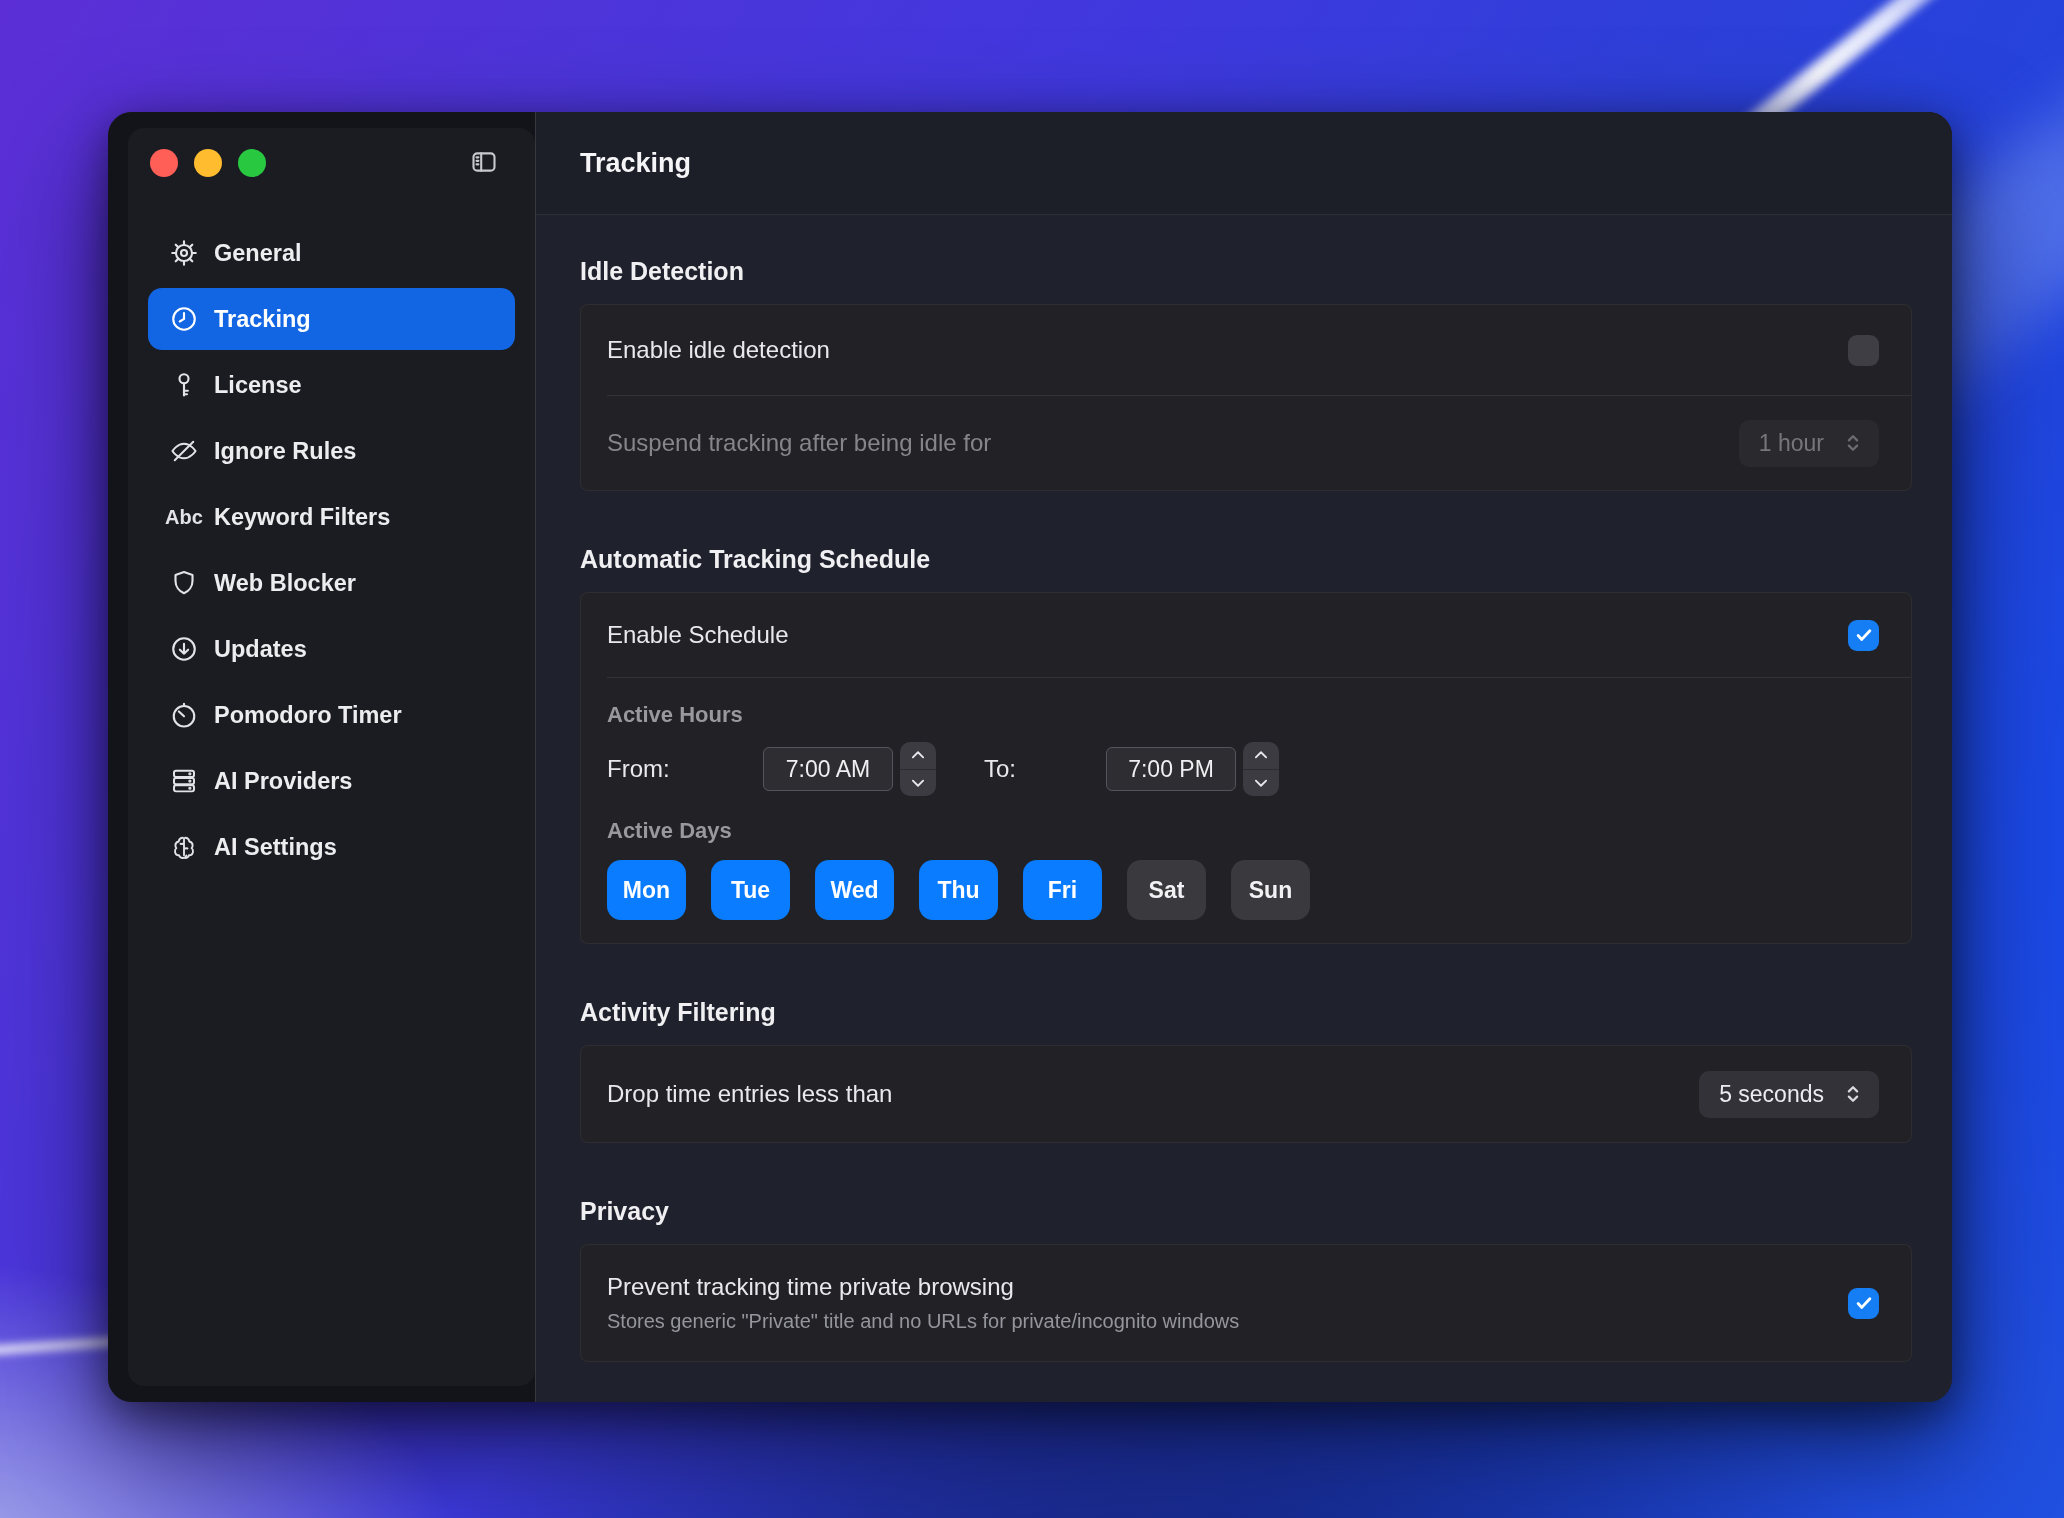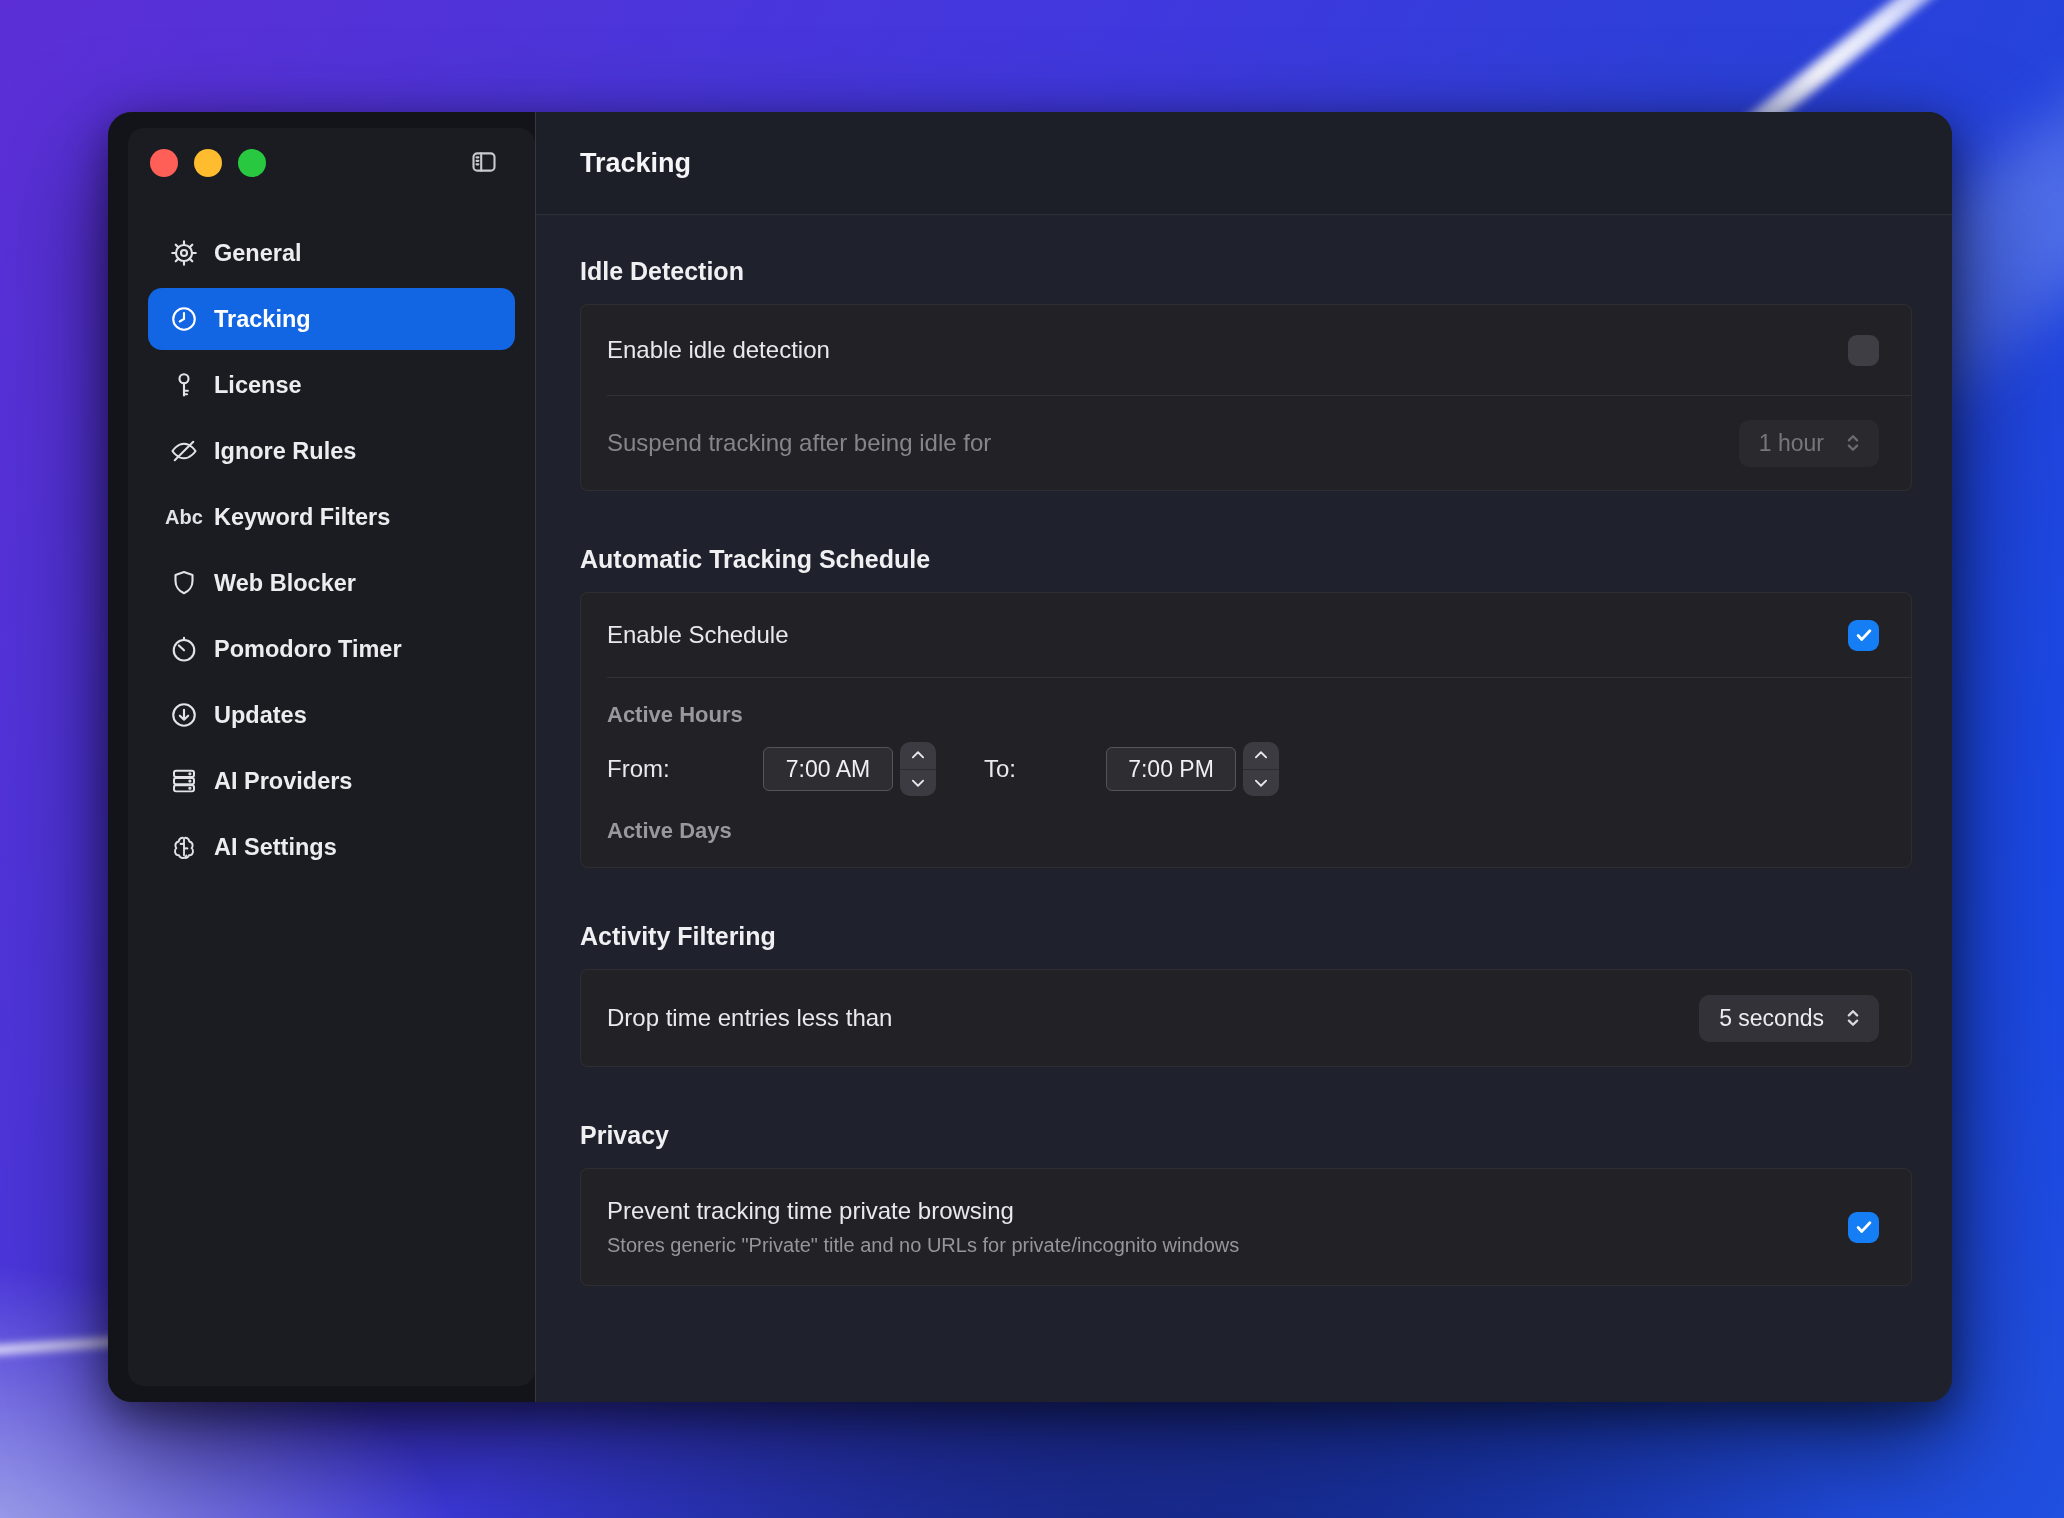--- a/index.html
+++ b/index.html
@@ -241,32 +241,32 @@
           <span class="side-icon">
               <svg width="30" height="30" viewBox="0 0 24 24">
                 <use href="#i-shield"></use>
               </svg>
             </span>
           <span class="side-label">Web Blocker</span>
         </div>
         <div class="side-item">
           <span class="side-icon">
               <svg width="30" height="30" viewBox="0 0 24 24">
+                <use href="#i-arrow-down-circle"></use>
+              </svg>
+            </span>
+          <span class="side-label">Updates</span>
+        </div>
+        <div class="side-item">
+          <span class="side-icon">
+              <svg width="30" height="30" viewBox="0 0 24 24">
                 <use href="#i-timer"></use>
               </svg>
             </span>
           <span class="side-label">Pomodoro Timer</span>
-        </div>
-        <div class="side-item">
-          <span class="side-icon">
-              <svg width="30" height="30" viewBox="0 0 24 24">
-                <use href="#i-arrow-down-circle"></use>
-              </svg>
-            </span>
-          <span class="side-label">Updates</span>
         </div>
         <div class="side-item">
           <span class="side-icon">
               <svg width="30" height="30" viewBox="0 0 24 24">
                 <use href="#i-server"></use>
               </svg>
             </span>
           <span class="side-label">AI Providers</span>
         </div>
         <div class="side-item">
@@ -349,20 +349,29 @@
                     </svg>
                   </span>
                 <span class="half">
                     <svg width="22" height="22" viewBox="0 0 24 24">
                       <use href="#i-chev-down"></use>
                     </svg>
                   </span>
               </span>
             </div>
             <div class="group-label">Active Days</div>
+            <div class="days-row">
+              <button class="day-btn active">Mon</button>
+              <button class="day-btn active">Tue</button>
+              <button class="day-btn active">Wed</button>
+              <button class="day-btn active">Thu</button>
+              <button class="day-btn active">Fri</button>
+              <button class="day-btn">Sat</button>
+              <button class="day-btn">Sun</button>
+            </div>
           </div>
         </div>
       </section>
 
       <section class="section">
         <h2 class="section-title">Activity Filtering</h2>
         <div class="card">
           <div class="row" style="min-height:96px">
             <span class="row-label">Drop time entries less than</span>
             <button class="select">

